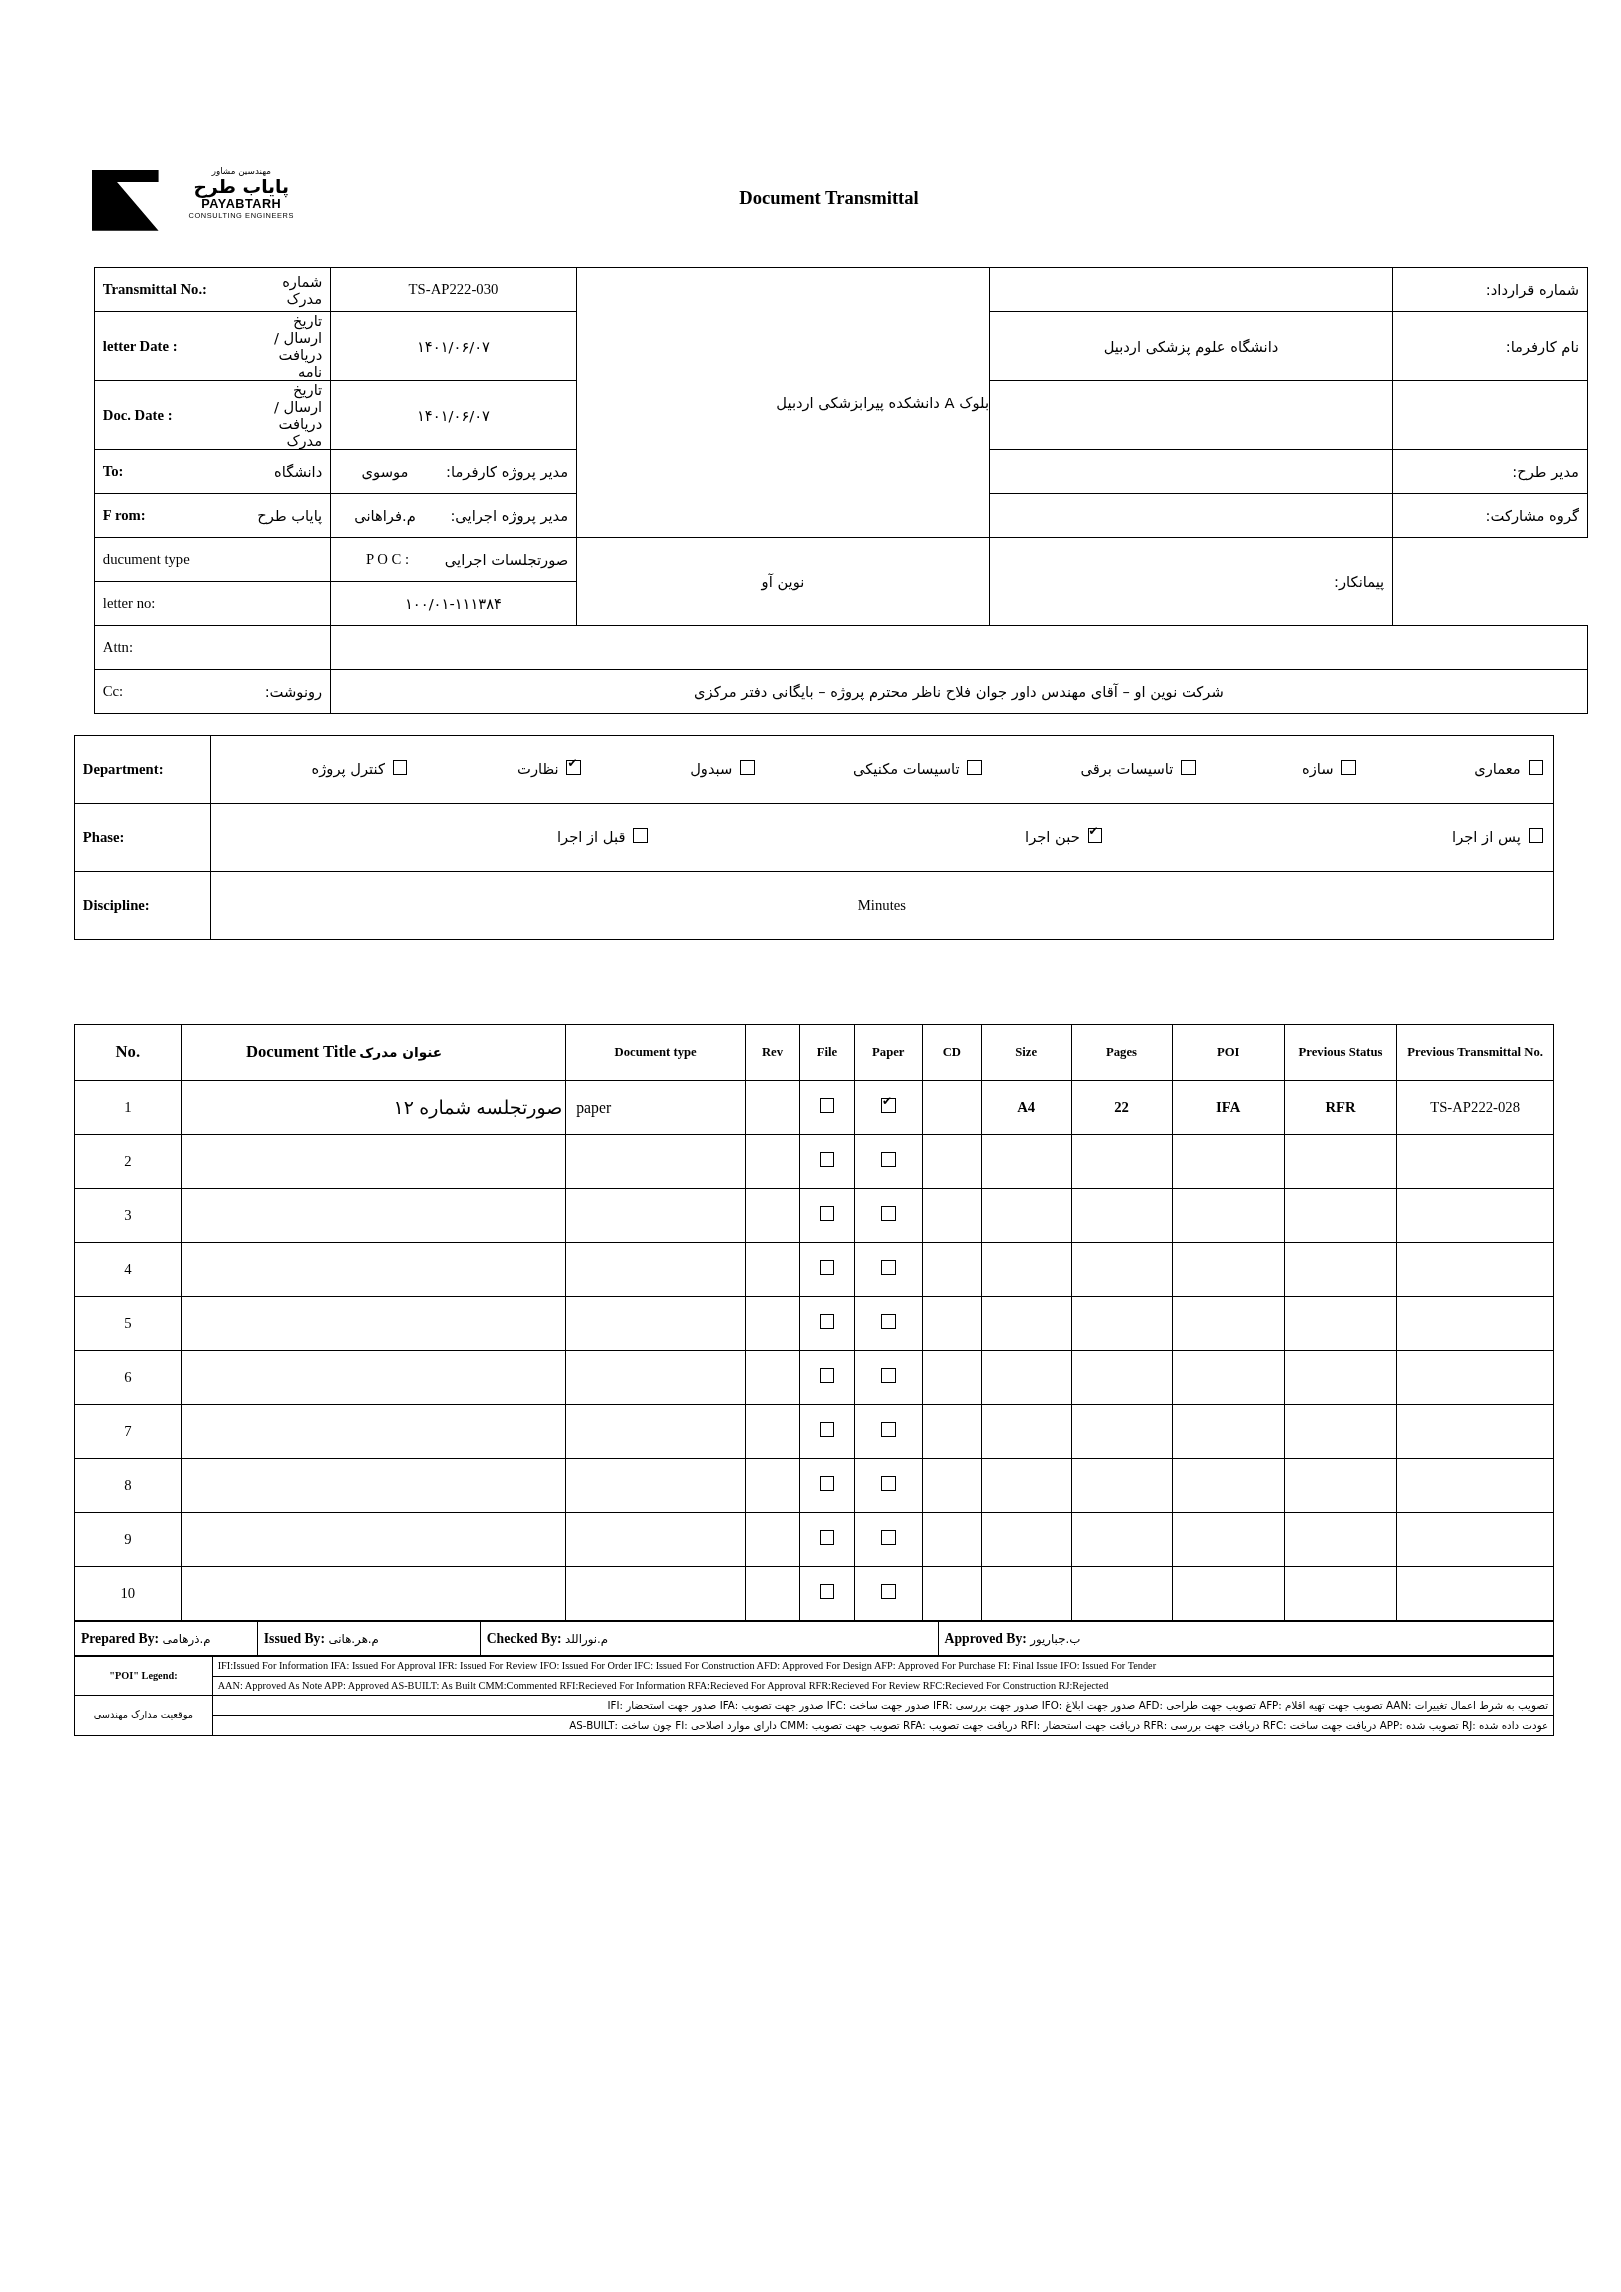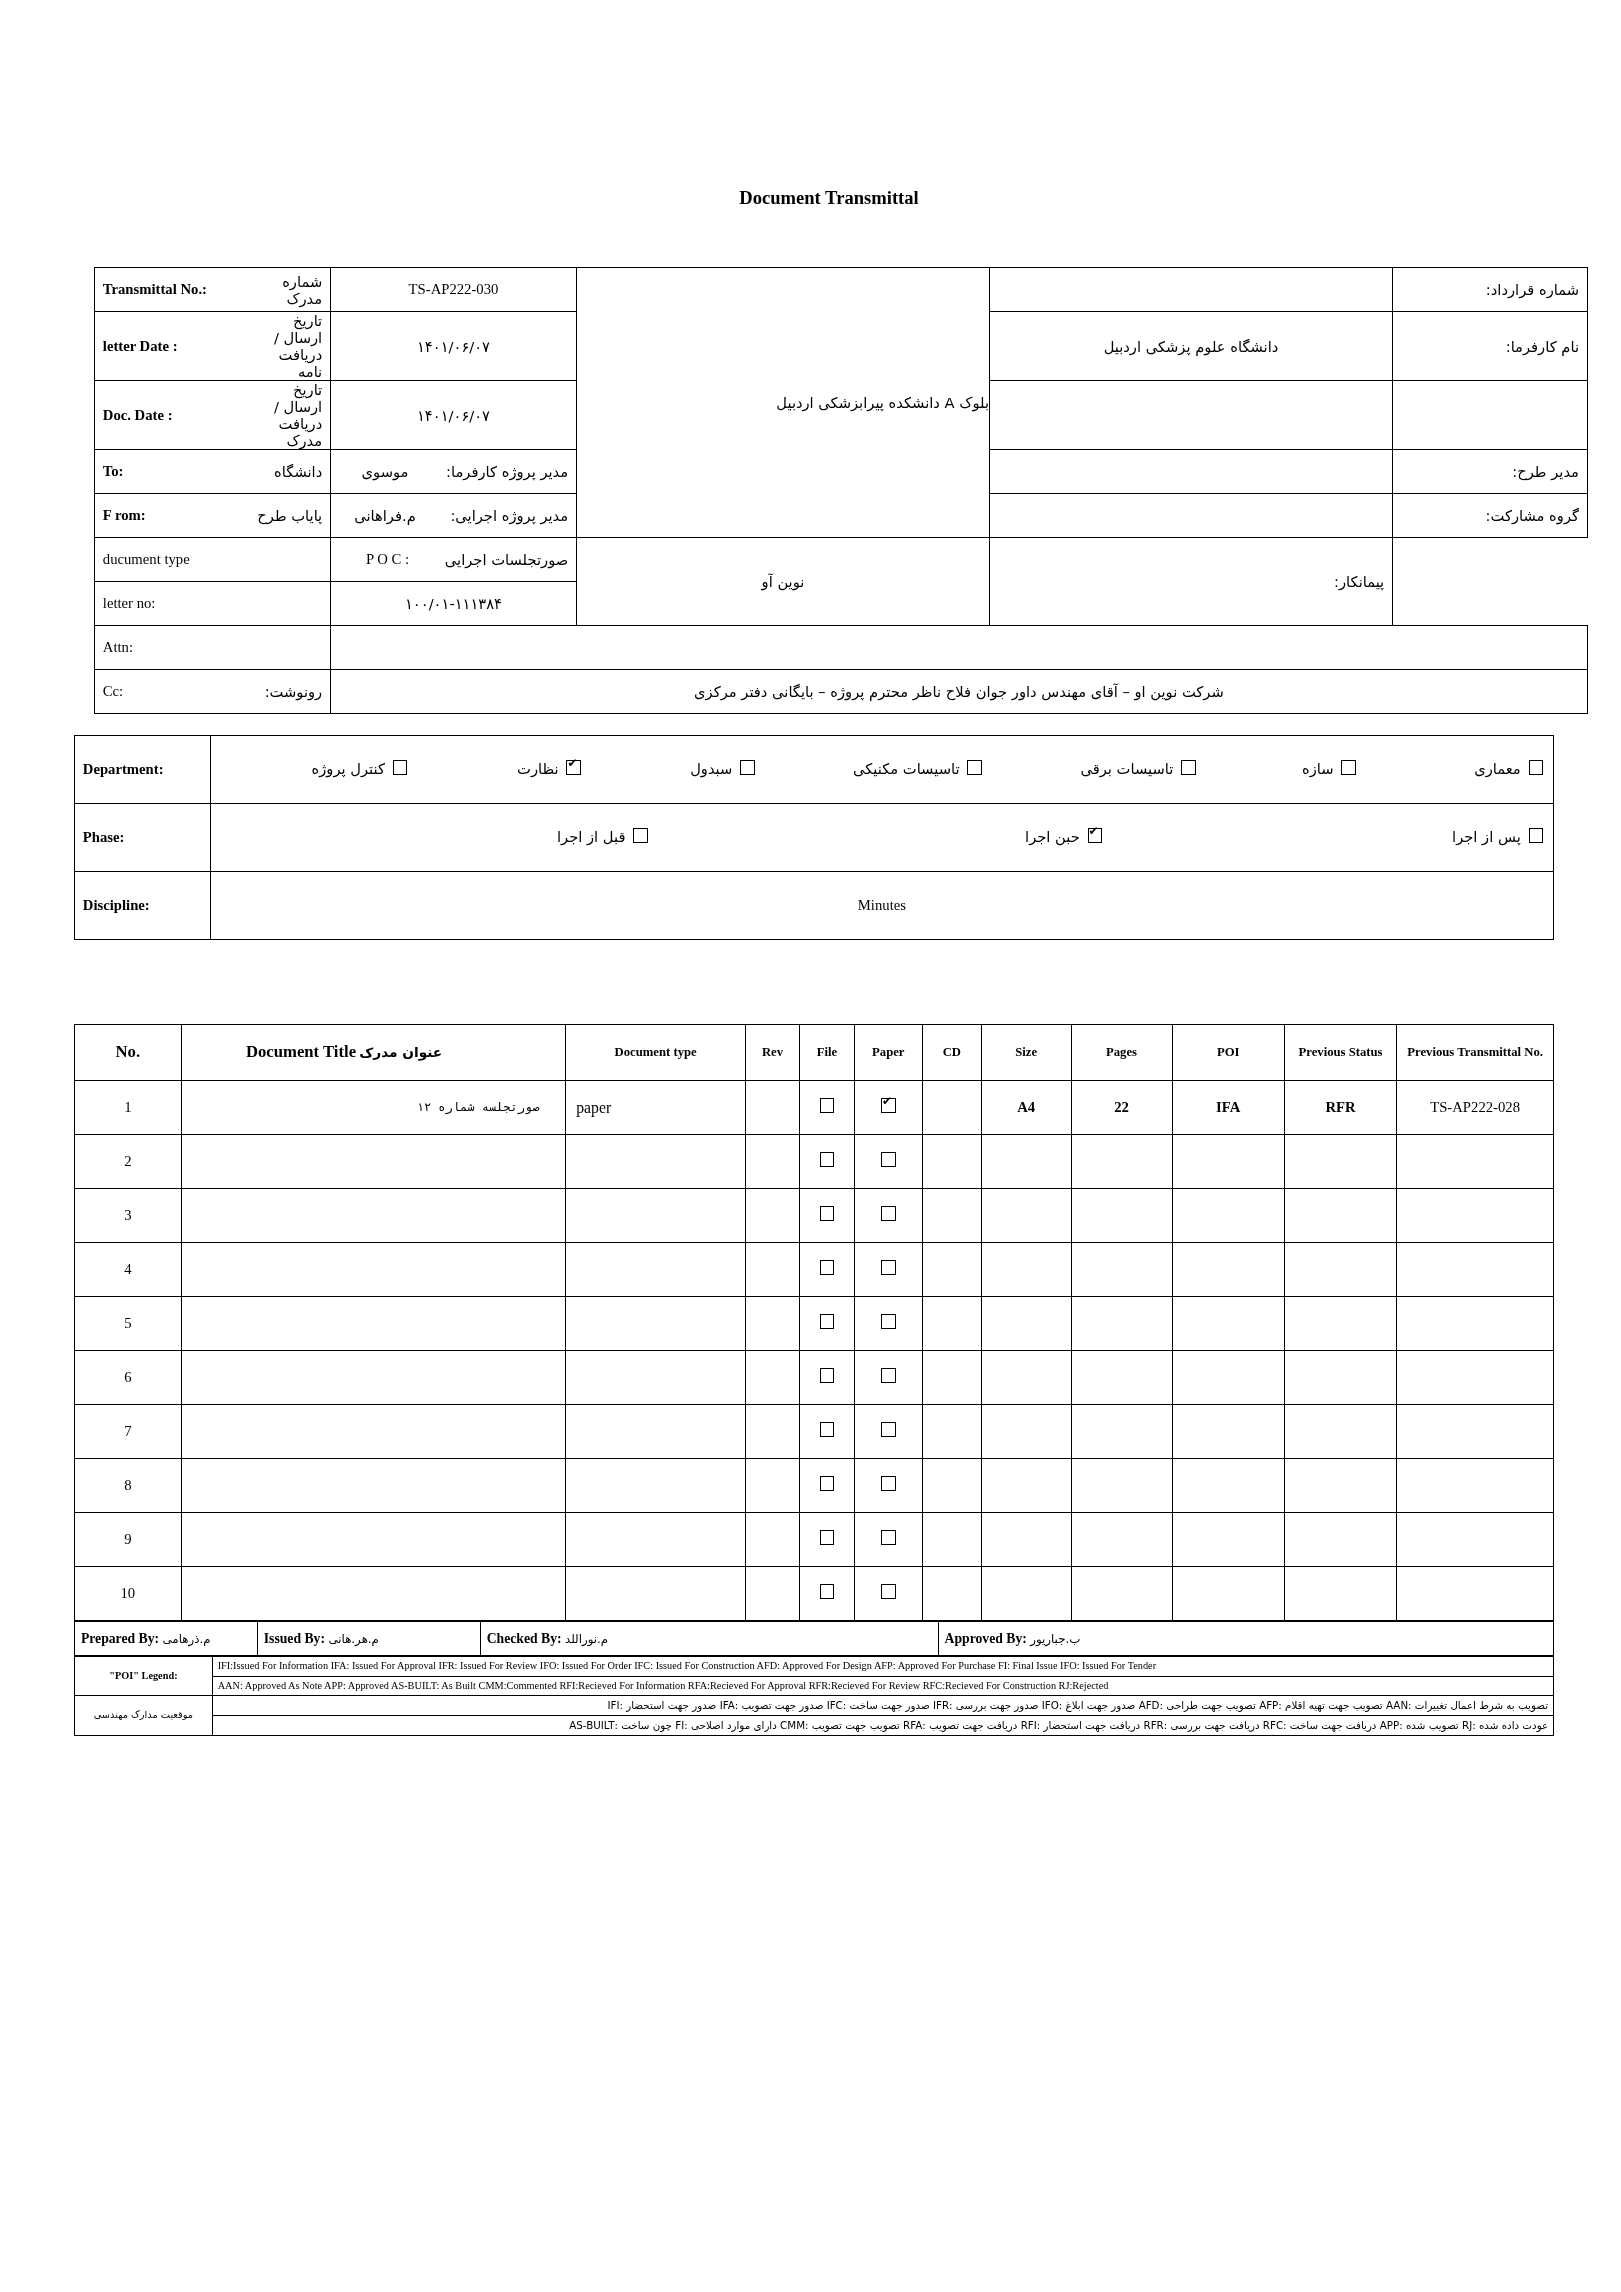--- a/index.html
+++ b/index.html
@@ -209,24 +209,24 @@
     line-height: 1.2;
   }
   .docs-table th.big { font-size: 16.7px; }
   .docs-table td {
     height: 53px;
     text-align: center;
     font-size: 14.7px;
   }
   .docs-table td.title-cell {
     text-align: right;
-    padding-right: 26px;
-    font-family: Liberation Mono, monospace;
+    padding-right: 3px;
+    font-family: Liberation Sans, sans-serif;
     direction: rtl;
-    font-size: 12px;
+    font-size: 19px;
   }
   .docs-table td.type-cell {
     text-align: left;
     padding-left: 9.8px;
     font-size: 15.7px;
   }
   .cbox {
     display: inline-block;
     width: 12.7px;
     height: 12.7px;
@@ -283,20 +283,29 @@
     font-size: 10.3px;
     line-height: 1.5;
   }
 </style>
 </head>
 <body>
 
 <div class="page">
 
   <div class="header">
+    <div class="logo-box">
+      <div class="logo-mark"></div>
+      <div class="logo-text">
+        <div class="l1">مهندسین مشاور</div>
+        <div class="l2">پایاب طرح</div>
+        <div class="l3">PAYABTARH</div>
+        <div class="l4">CONSULTING ENGINEERS</div>
+      </div>
+    </div>
     <div class="doc-title">Document Transmittal</div>
   </div>
 
   <div class="info-wrap">
     <table class="info-table">
 
       <tbody>
           <tr>
         <td style="width:235px" class="cellsplit">
           <table>

